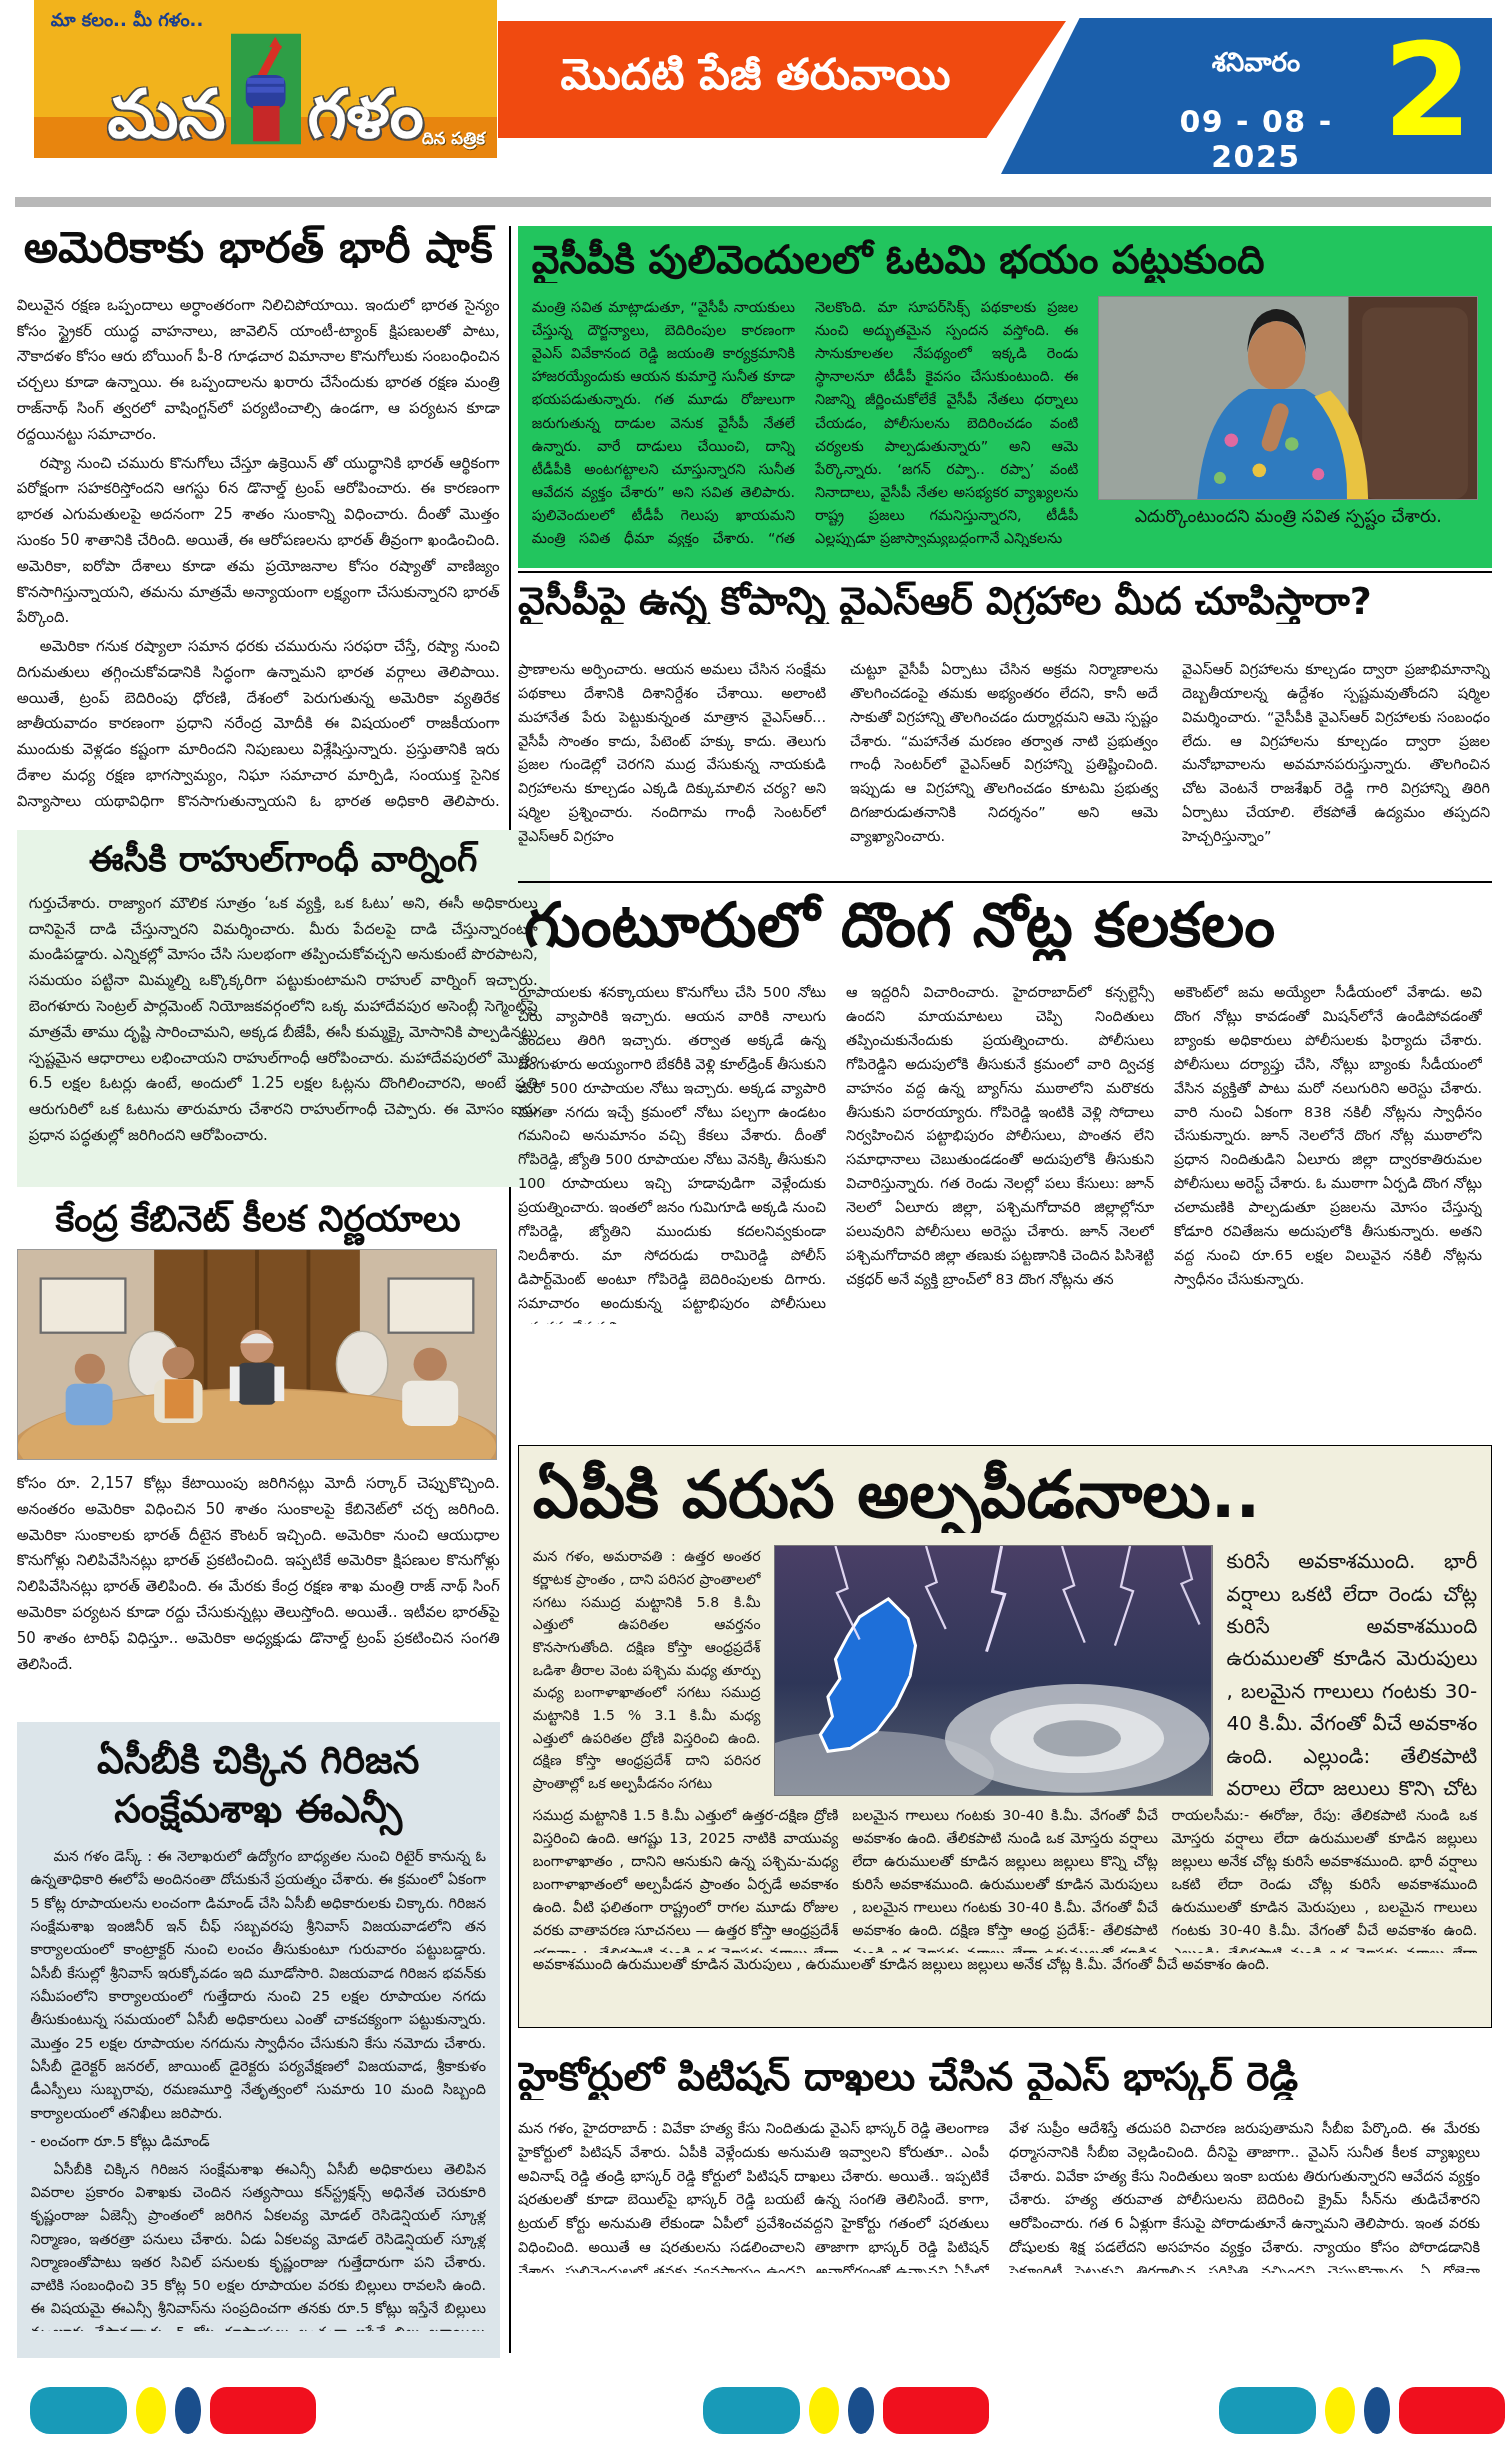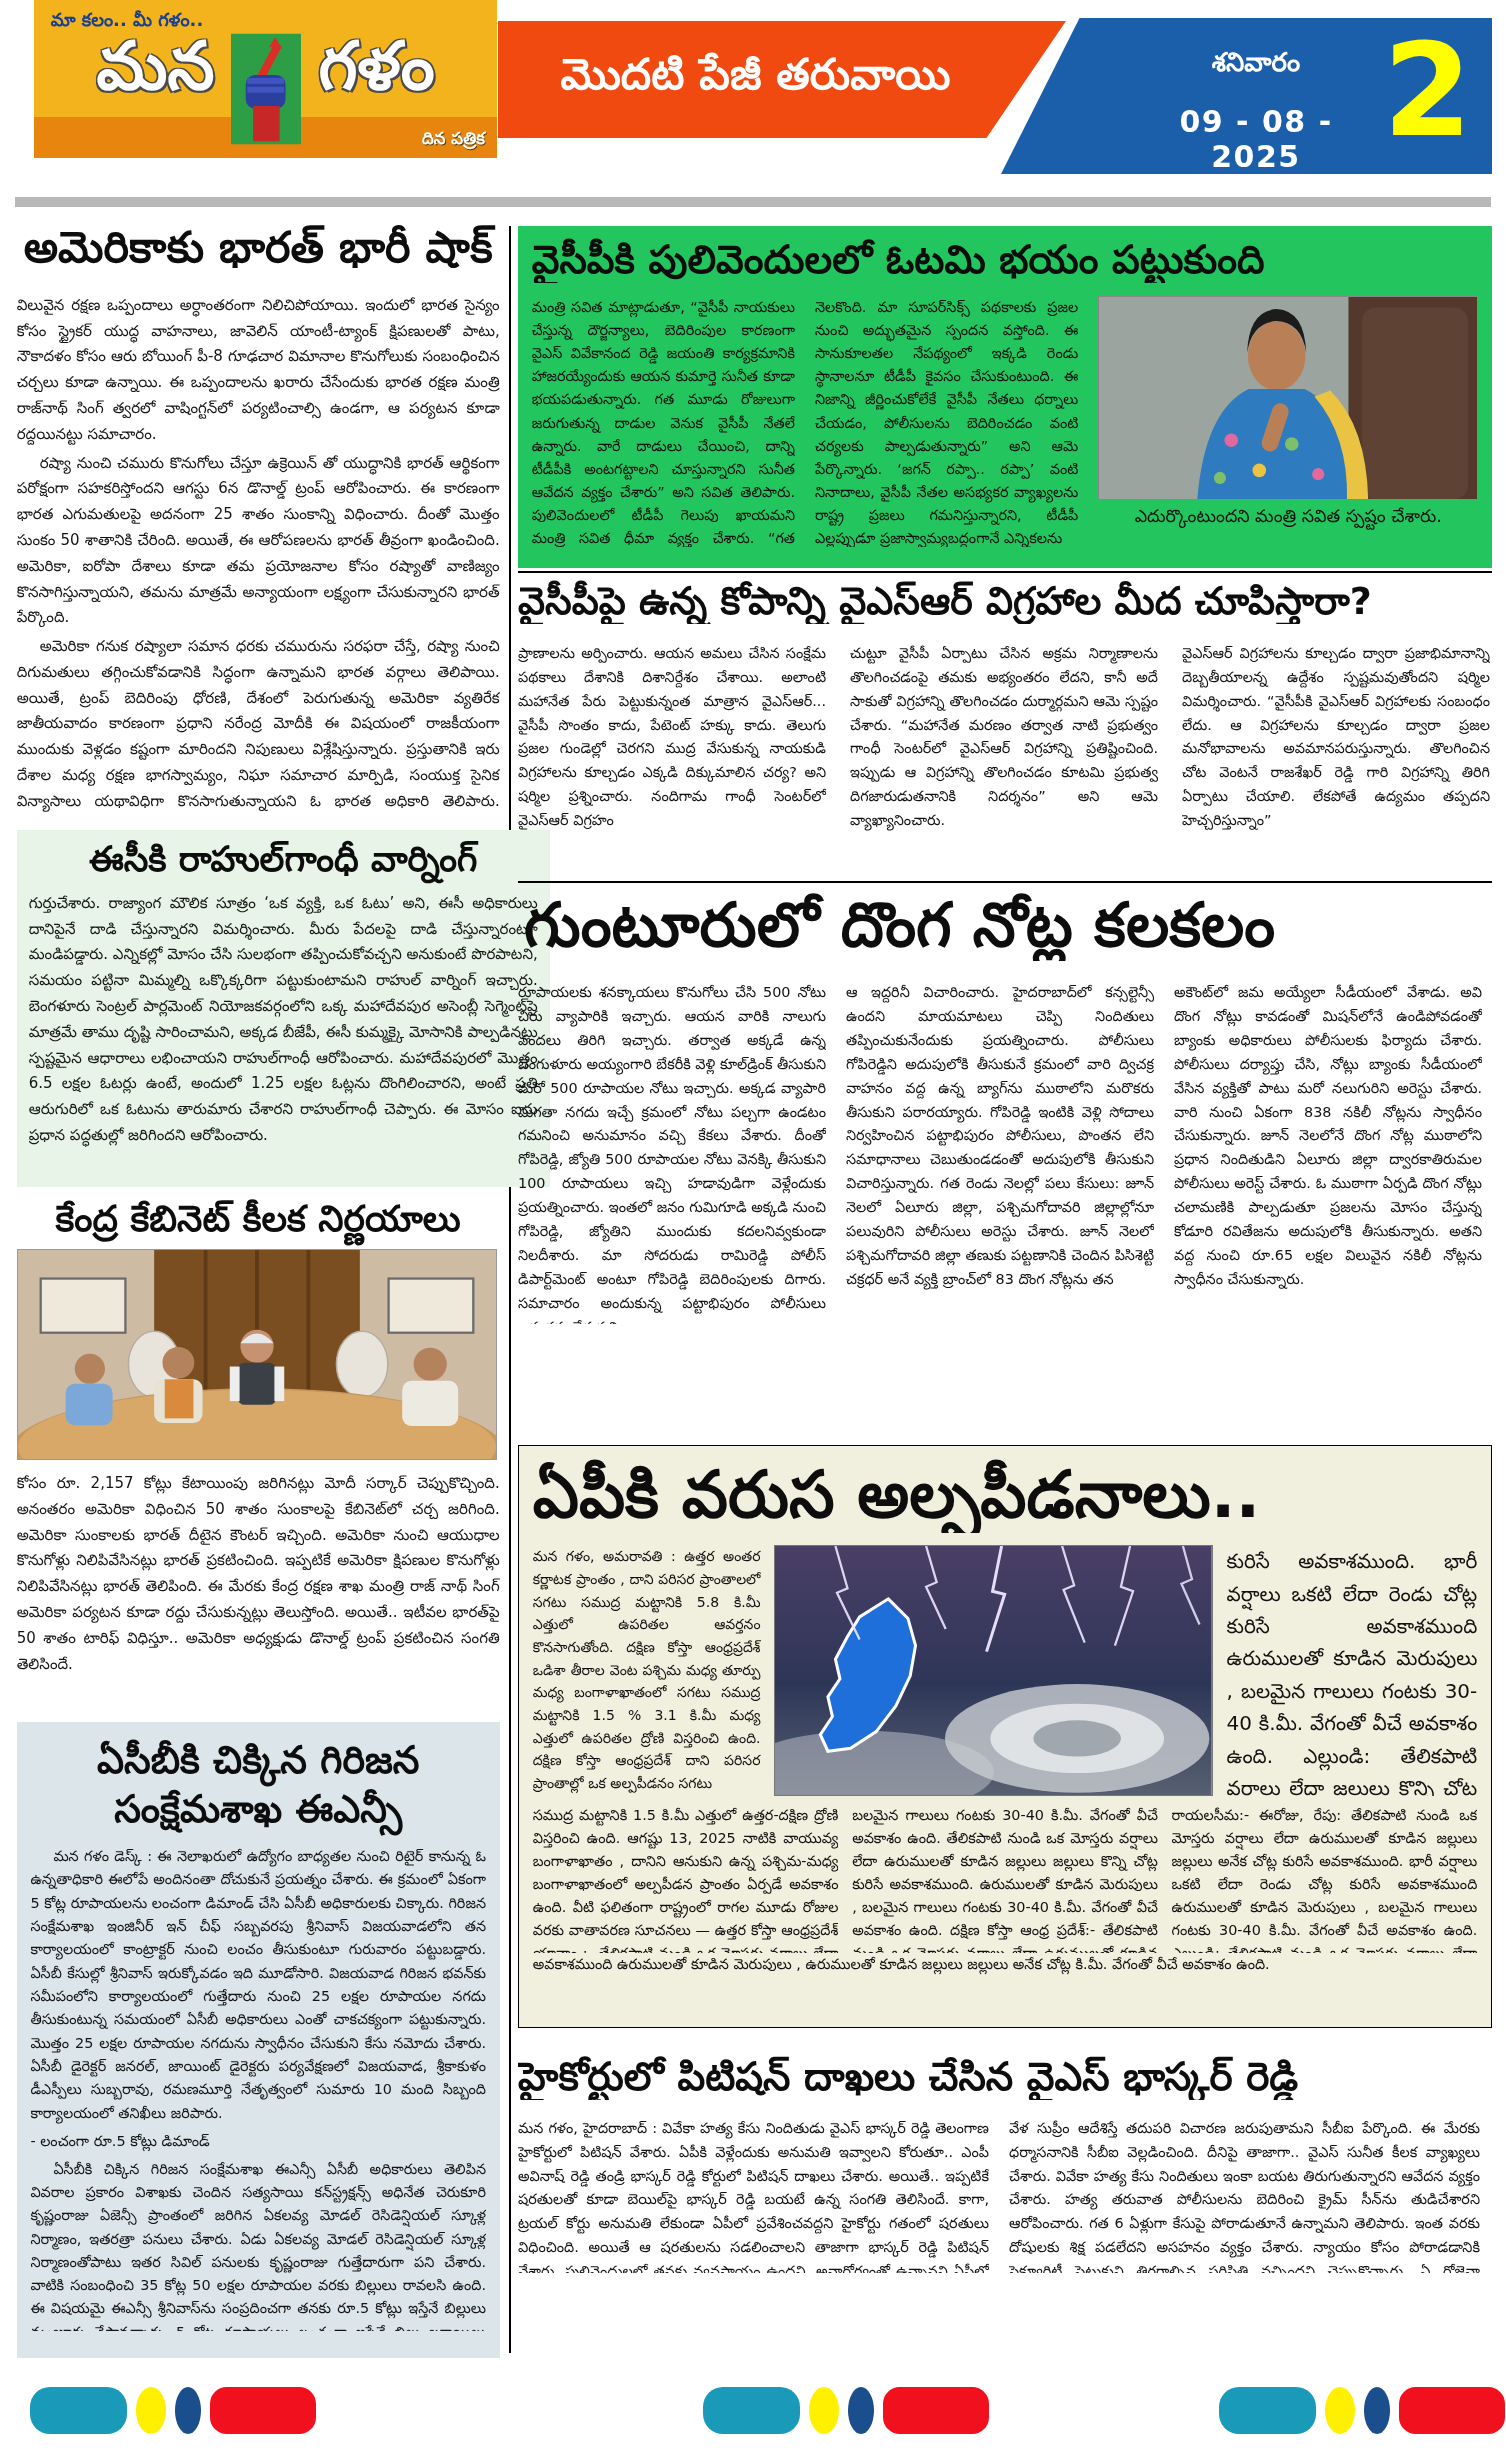--- a/index.html
+++ b/index.html
@@ -5,21 +5,21 @@
   html,body{margin:0;padding:0;background:#ffffff;}
   body{width:1507px;height:2450px;position:relative;font-family:"DejaVu Sans",sans-serif;color:#111;}
   .abs{position:absolute;}
   .just{text-align:justify;}
   .hidden-overflow{overflow:hidden;}
 
   
   .masthead{left:34px;top:0;width:463px;height:158px;
     background:linear-gradient(180deg,#F2B31C 0%,#F2B31C 74%,#E8850E 74%,#E8850E 100%);}
   .masthead-tagline{position:absolute;left:16.7px;top:9px;color:#1A3F8F;font-weight:700;font-size:18px;}
-  .masthead-title-row{position:absolute;left:4.6px;top:33px;width:454px;display:flex;align-items:flex-start;justify-content:center;gap:17px;}
+  .masthead-title-row{position:absolute;left:4.6px;top:33px;width:454px;display:flex;align-items:flex-end;justify-content:center;gap:6px;}
   .masthead-title-part{font-size:67px;font-weight:800;color:#fff;line-height:1;
     text-shadow:2.3px 2.3px 0 #4a4a4a,-1.5px -1.5px 0 #4a4a4a,1.5px -1.5px 0 #4a4a4a,-1.5px 1.5px 0 #4a4a4a;}
   .masthead-subtitle{position:absolute;right:12px;bottom:6px;color:#fff;font-weight:700;font-size:16.7px;text-shadow:0.8px 0.8px 0 #5a3d00;}
   .tab-orange{left:498px;top:21px;width:568px;height:117px;background:#F04A10;
     clip-path:polygon(0 0,100% 0,86% 100%,0 100%);display:flex;align-items:center;justify-content:center;}
   .tab-orange .lbl{color:#fff;font-weight:700;font-size:43px;padding-right:53px;white-space:nowrap;}
   .tab-blue{left:1001px;top:18px;width:491px;height:156px;background:#1B5FAB;
     clip-path:polygon(16% 0,100% 0,100% 100%,0 100%);}
   .date-col{position:absolute;left:141px;top:29px;width:228px;text-align:center;color:#fff;}
   .date-col .day{font-size:26px;font-weight:700;margin-bottom:20px;}
@@ -56,21 +56,21 @@
   .art-ycp{left:518px;top:226px;width:974px;height:342px;background:#22c55e;box-sizing:border-box;padding:10.6px 13.7px;}
   .art-ycp .headline{font-size:39px;white-space:nowrap;overflow:hidden;}
   .ycp-row{display:flex;gap:20px;margin-top:13.7px;}
   .ycp-col{width:267px;font-size:14.4px;line-height:1.6;height:251px;overflow:hidden;}
   .ycp-photo-wrap{width:380px;}
   .ycp-photo{width:380px;height:204px;border:0.8px solid #888;box-sizing:border-box;}
   .ycp-caption{font-size:17.5px;text-align:center;margin-top:6px;font-weight:500;}
   .rule1{left:518px;top:571px;width:974px;}
   .art-statues{left:518px;top:579px;width:974px;}
   .art-statues .headline{font-size:38px;white-space:nowrap;overflow:hidden;}
-  .art-statues .colrow{margin-top:18px;gap:24px;}
+  .art-statues .colrow{margin-top:34px;gap:24px;}
   .statues-col{width:308px;font-size:14.4px;line-height:1.66;height:214px;overflow:hidden;}
   .rule2{left:518px;top:881px;width:974px;}
   .art-guntur{left:518px;top:889px;width:974px;}
   .art-guntur .headline{font-size:61px;padding-left:6px;white-space:nowrap;overflow:hidden;}
   .art-guntur .colrow{margin-top:20px;}
   .guntur-col{width:308px;font-size:14.4px;line-height:1.66;height:343px;overflow:hidden;}
   .art-weather{left:518px;top:1445px;width:974px;height:583px;background:#F1EFDE;border:1.5px solid #000;box-sizing:border-box;padding:10.6px 13.7px;}
   .art-weather .headline{font-size:65px;white-space:nowrap;overflow:hidden;}
   .weather-row1{display:flex;gap:13.7px;margin-top:12px;}
   .weather-colL{width:228px;font-size:14px;line-height:1.62;height:251px;overflow:hidden;}

